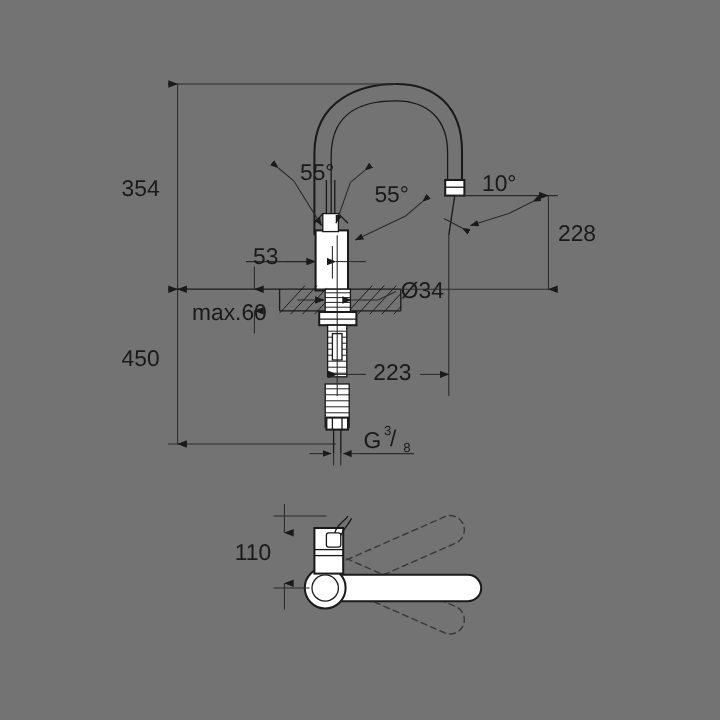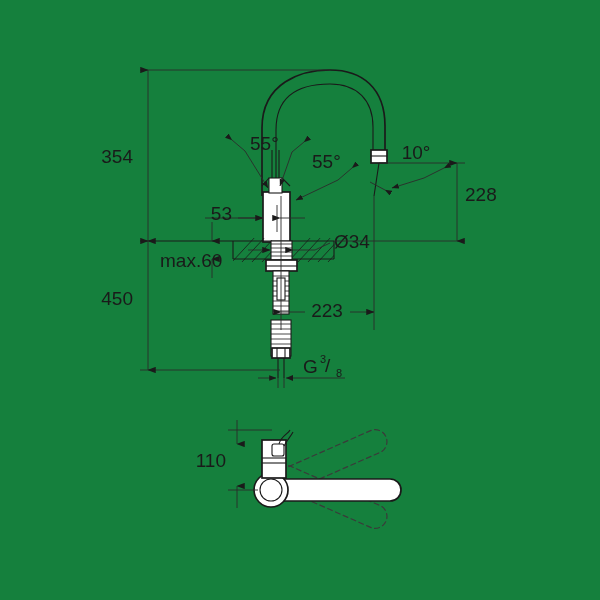--- a/index.html
+++ b/index.html
@@ -10,21 +10,21 @@
   body {
     width: 600px;
     height: 600px;
     font-family: "Liberation Sans", sans-serif;
     overflow: hidden;
   }
   #drawing-root {
     position: relative;
     width: 600px;
     height: 600px;
-    background: #15803d;
+    background: #737373;
   }
   svg.drawing {
     display: block;
     width: 600px;
     height: 600px;
   }
   .ln     { stroke: #1a1a1a; stroke-width: 1.1; fill: none; }
   .ln-th  { stroke: #1a1a1a; stroke-width: 1.7; fill: none; }
   .dim    { stroke: #2b2b2b; stroke-width: 0.9; fill: none; }
   .ext    { stroke: #2b2b2b; stroke-width: 0.9; fill: none; }

